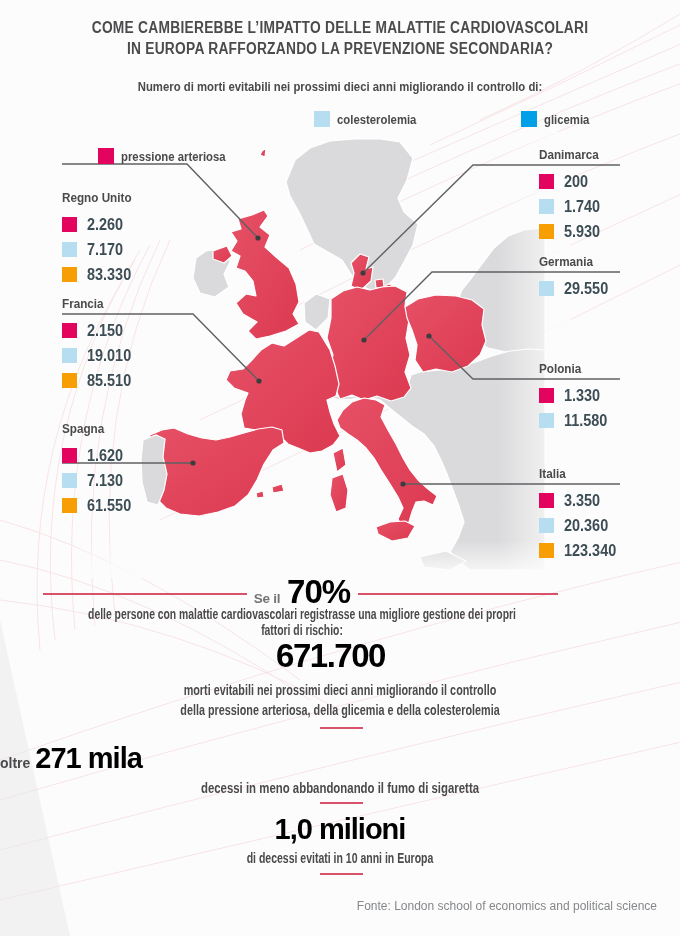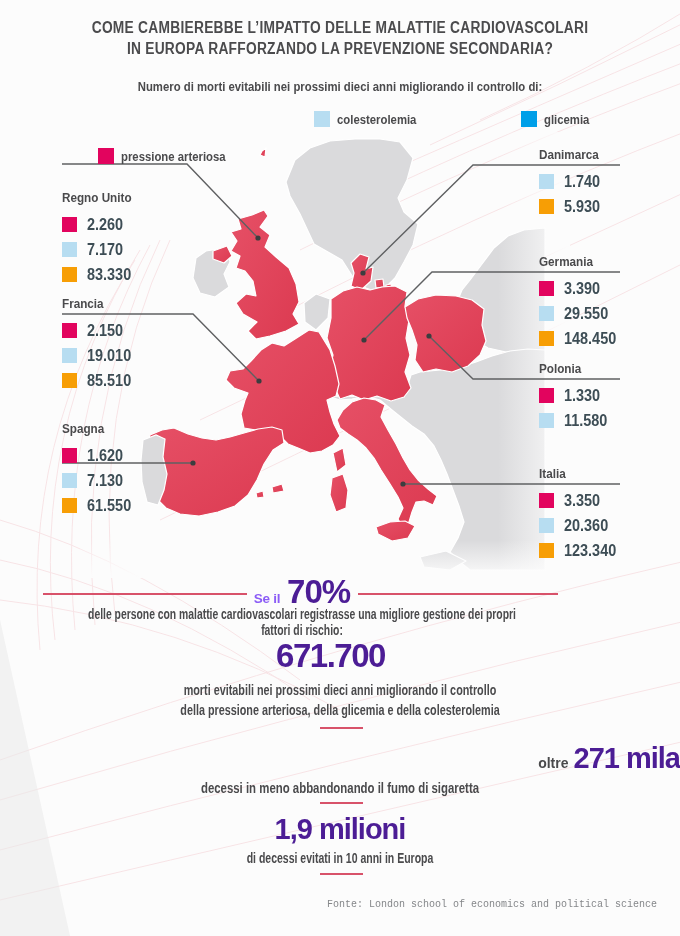--- a/index.html
+++ b/index.html
@@ -31,38 +31,38 @@
   .card .cname{height:22px;font-size:13px;font-weight:bold;color:#4a4a4c;
     white-space:nowrap;transform:scaleX(.9);transform-origin:0 0;}
   .crow{height:25px;display:flex;align-items:center;text-align:center;}
   .crow .sw{width:15px;height:15px;margin-right:10px;flex:none;}
   .crow .val{font-size:17px;font-weight:bold;color:#3d4d55;white-space:nowrap;
     transform:scaleX(.85);transform-origin:0 50%;}
   
   .redline{height:2px;background:#d8526a;}
   .introRow{left:38px;top:573px;width:528px;display:flex;justify-content:center;
     align-items:baseline;gap:7px;}
-  .introPre{font-size:13.5px;font-weight:bold;color:#8b5cf6;letter-spacing:-.3px;}
-  .bigred{font-weight:bold;color:#4c1d95;}
+  .introPre{font-size:13.5px;font-weight:bold;color:#737373;letter-spacing:-.3px;}
+  .bigred{font-weight:bold;color:#000000;}
   .introVal{font-size:33px;letter-spacing:-1px;}
   .introTxt{left:0;top:606px;width:604px;text-align:center;font-size:14px;
     font-weight:bold;color:#4a4a4c;transform:scaleX(.74);transform-origin:50% 0;}
   .stat1{left:0;top:638px;width:661px;text-align:center;font-size:33px;
     line-height:36px;letter-spacing:-1.5px;}
   .cap{width:680px;left:0;text-align:center;font-size:15px;line-height:19.5px;
     font-weight:bold;color:#4a4a4c;transform-origin:50% 0;}
   .cap1{top:680px;transform:scaleX(.72);}
   .cap2{top:778px;transform:scaleX(.76);}
   .cap3{top:848px;transform:scaleX(.70);}
-  .stat2{left:0;top:741px;width:680px;text-align:right;line-height:34px;}
+  .stat2{left:0;top:741px;width:680px;text-align:left;line-height:34px;}
   .stat2 .pre{font-size:14px;font-weight:bold;color:#4a4a4c;margin-right:5px;}
   .stat2 .v{font-size:29px;letter-spacing:-1px;}
   .stat3{left:0;top:812px;width:680px;text-align:center;font-size:29px;
     line-height:34px;letter-spacing:-1px;}
-  .fonte{right:23px;top:899px;font-size:10px;color:#85878a;font-family:Liberation Mono, monospace;}
+  .fonte{right:23px;top:899px;font-size:12px;color:#85878a;}
 </style>
 </head>
 <body>
 
 <svg class="bg" width="680" height="936" viewBox="0 0 680 936">
   <defs>
     <linearGradient id="redg" x1="0" y1="0" x2="1" y2="1">
       <stop offset="0" stop-color="#e65066"></stop>
         <stop offset="1" stop-color="#dc3a51"></stop>
     </linearGradient>
@@ -216,42 +216,38 @@
     </div>
   <div class="crow">
       <span class="sw sw-o"></span>
       <span class="val">61.550</span>
     </div>
 </div>
 
 <div class="abs txt card" style="left:539px;top:147px;">
   <div class="cname">Danimarca</div>
   <div class="crow">
+      <span class="sw sw-m"></span>
+      <span class="val">200</span>
+    </div>
+  <div class="crow">
       <span class="sw sw-b"></span>
       <span class="val">1.740</span>
     </div>
   <div class="crow">
       <span class="sw sw-o"></span>
       <span class="val">5.930</span>
     </div>
 </div>
 
 <div class="abs txt card" style="left:539px;top:254px;">
   <div class="cname">Germania</div>
   <div class="crow">
-      <span class="sw sw-m"></span>
-      <span class="val">3.390</span>
-    </div>
-  <div class="crow">
       <span class="sw sw-b"></span>
       <span class="val">29.550</span>
-    </div>
-  <div class="crow">
-      <span class="sw sw-o"></span>
-      <span class="val">148.450</span>
     </div>
 </div>
 
 <div class="abs txt card" style="left:539px;top:361px;">
   <div class="cname">Polonia</div>
   <div class="crow">
       <span class="sw sw-m"></span>
       <span class="val">1.330</span>
     </div>
   <div class="crow">
@@ -290,17 +286,17 @@
   <div>della pressione arteriosa, della glicemia e della colesterolemia</div>
 </div>
 <div class="abs txt redline" style="left:320px;top:727px;width:43px;"></div>
 
 <div class="abs txt stat2">
   <span class="pre">oltre</span><span class="bigred v">271 mila</span>
 </div>
 <div class="abs txt cap cap2">decessi in meno abbandonando il fumo di sigaretta</div>
 <div class="abs txt redline" style="left:320px;top:802px;width:43px;"></div>
 
-<div class="abs txt stat3 bigred">1,9 milioni</div>
+<div class="abs txt stat3 bigred">1,0 milioni</div>
 <div class="abs txt cap cap3">di decessi evitati in 10 anni in Europa</div>
 <div class="abs txt redline" style="left:320px;top:873px;width:43px;"></div>
 
 <div class="abs txt fonte">Fonte: London school of economics and political science</div>
 
 </body></html>

